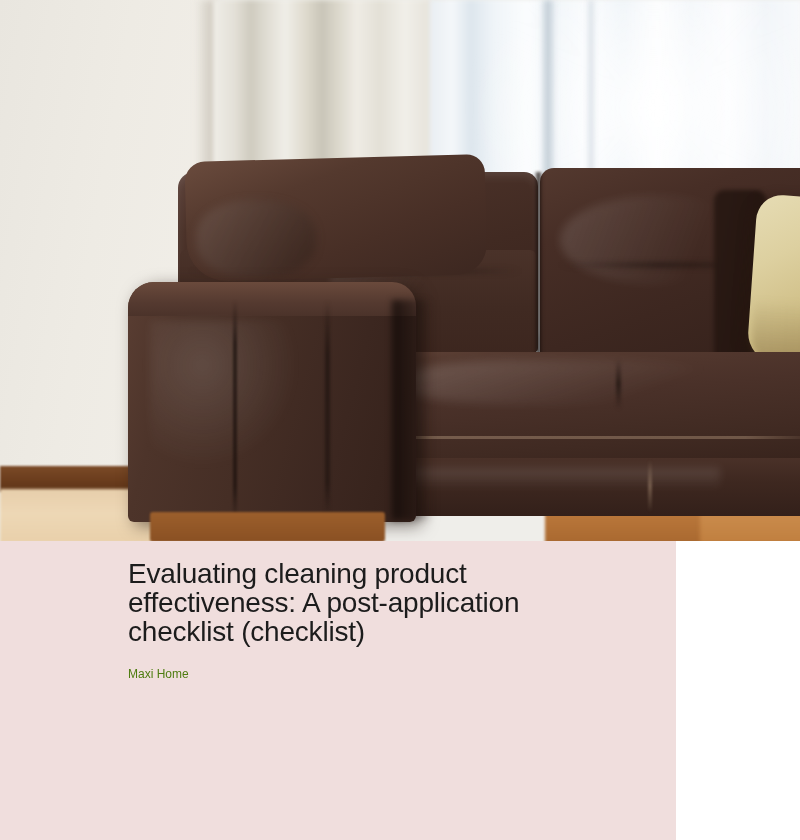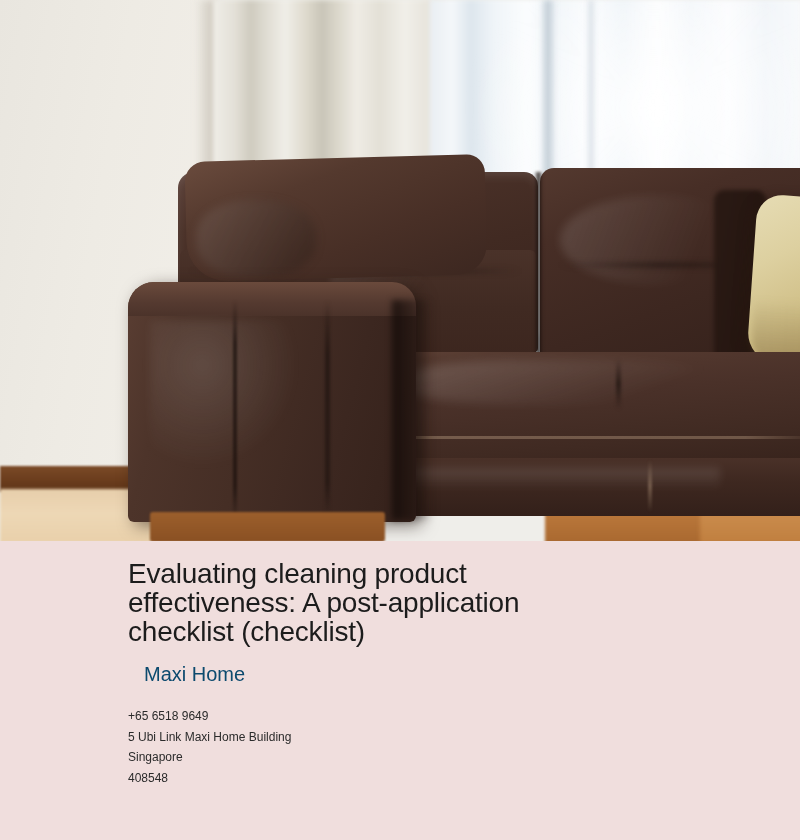--- a/index.html
+++ b/index.html
@@ -238,32 +238,32 @@
     transform:rotate(-1.5deg);
   }
   .headrest-fold{
     position:absolute;left:196px;top:200px;width:120px;height:78px;
     background:linear-gradient(120deg,rgba(255,255,255,.10) 0%,rgba(30,18,12,.35) 100%);
     filter:blur(4px);border-radius:45%;
   }
 
   
   .info{
-    position:absolute;left:0;top:541px;width:800px;height:299px;
+    position:absolute;left:0;top:541px;width:676px;height:299px;
     background:#f0dedd;
   }
   .info-inner{position:absolute;left:128px;top:18px;right:40px;}
   .title{
     margin:0;
     font-size:28px;line-height:29px;font-weight:400;color:#1c1c1c;
     letter-spacing:-.2px;max-width:470px;
   }
   .brand{
-    margin:18px 0 0 16px;
-    font-size:20px;line-height:20px;font-weight:400;color:#0c4a6e;
+    margin:18px 0 0 0;
+    font-size:12px;line-height:20px;font-weight:400;color:#4d7c0f;
   }
   .contact{margin-top:22px;}
   .contact-line{
     font-size:12px;line-height:20.5px;color:#2b2b2b;
   }
   .url{
     margin-top:10px;
     font-size:10.5px;line-height:21px;color:#2b2b2b;
     max-width:556px;word-break:break-all;
   }
@@ -325,23 +325,17 @@
     <div class="arm-foot"></div>
   </div>
 
   <div class="info">
     <div class="info-inner">
 
       <h1 class="title">Evaluating cleaning product effectiveness: A post-application checklist (checklist)</h1>
 
       <div class="brand">Maxi Home</div>
 
-      <div class="contact">
-        <div class="contact-line">+65 6518 9649</div>
-        <div class="contact-line">5 Ubi Link Maxi Home Building</div>
-        <div class="contact-line">Singapore</div>
-        <div class="contact-line">408548</div>
-      </div>
 
     </div>
   </div>
 
 </div>
 
 </body></html>

